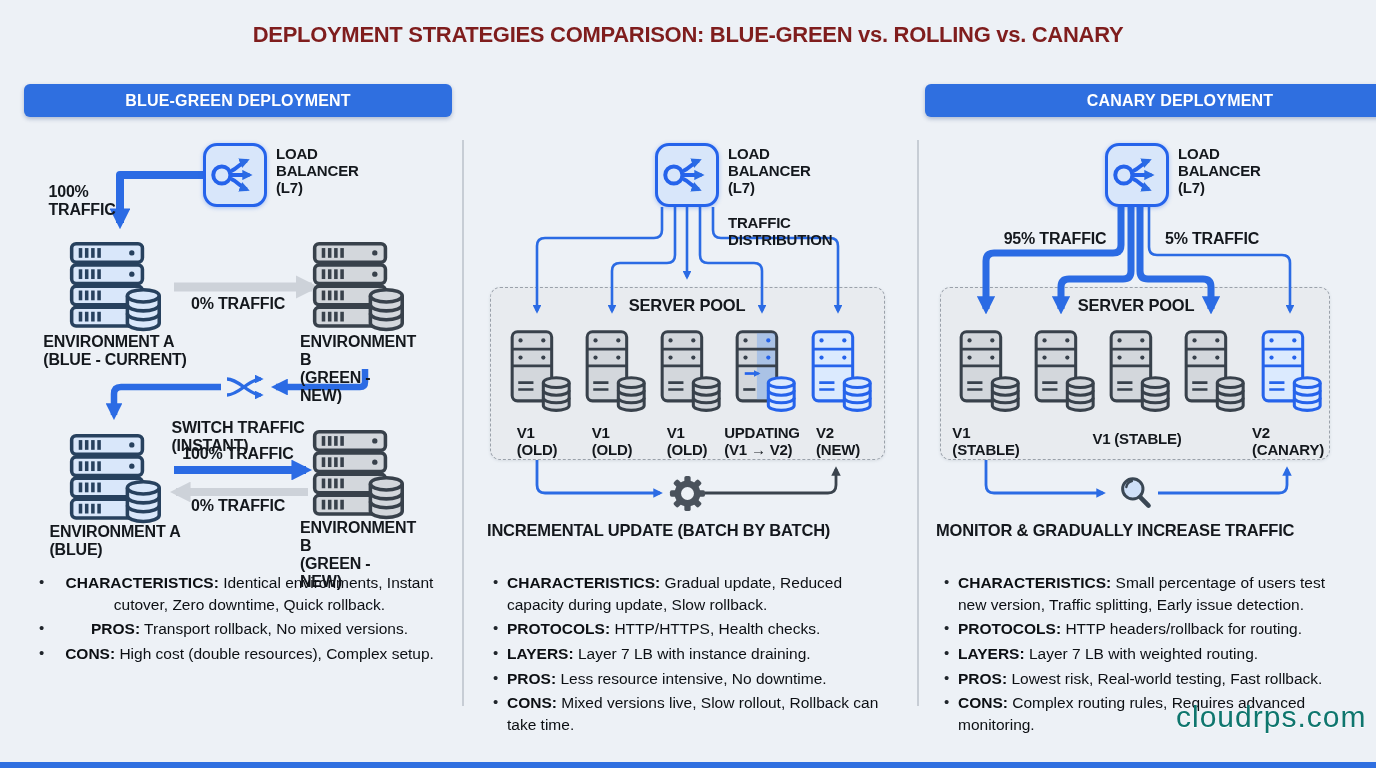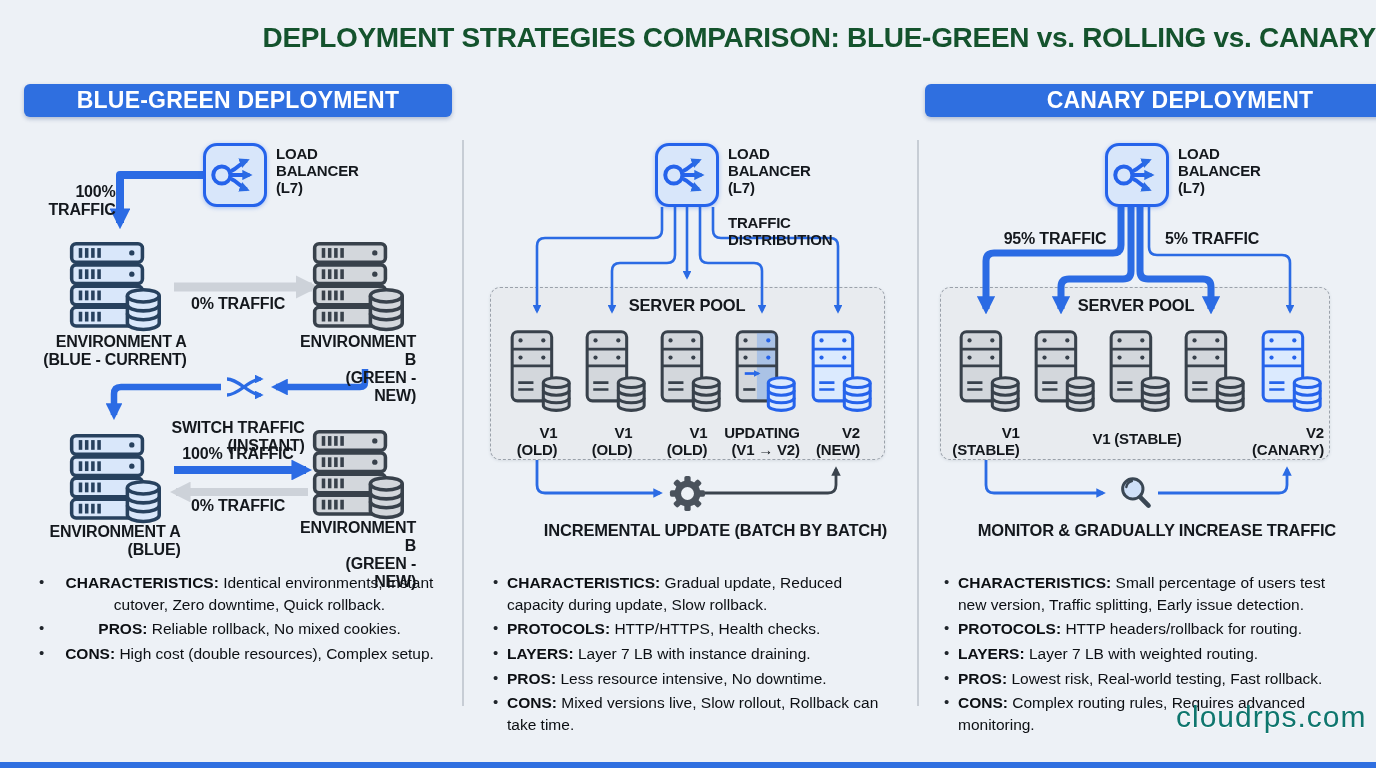--- a/index.html
+++ b/index.html
@@ -3,29 +3,29 @@
 <meta charset="utf-8">
 <style>
   html,body{margin:0;padding:0;}
   body{
     width:1376px;height:768px;position:relative;overflow:hidden;
     background:#edf1f6;
     font-family:"Liberation Sans",sans-serif;color:#14181d;
   }
   .abs{position:absolute;}
   .pre{white-space:pre-line;}
-  .ctr{transform:translateX(-50%);text-align:right;}
+  .ctr{transform:translateX(-50%);text-align:left;}
   .lbl{font-weight:700;line-height:1.13;letter-spacing:-0.2px;}
   .title{
-    position:absolute;top:22px;left:0;width:100%;text-align:right;
-    font-size:28px;font-weight:800;color:#14532d;letter-spacing:-0.3px;
+    position:absolute;top:22px;left:0;width:100%;text-align:center;
+    font-size:22px;font-weight:800;color:#7f1d1d;letter-spacing:-0.3px;
   }
   .col-header{
     position:absolute;top:84px;height:33px;border-radius:6px;
-    background:#2f6fe0;color:#fff;font-weight:700;font-size:23px;
+    background:#2f6fe0;color:#fff;font-weight:700;font-size:16px;
     line-height:33px;text-align:center;letter-spacing:0.2px;
     box-shadow:0 2px 4px rgba(30,60,120,.30);
   }
   .vdiv{position:absolute;top:140px;height:566px;width:1.5px;background:#c7cdd5;}
   .bottombar{position:absolute;left:0;bottom:0;width:100%;height:6px;background:#2f6fe0;}
   .watermark{
     position:absolute;top:700px;left:1176px;font-size:30px;font-weight:400;
     color:#0f766e;text-shadow:0 1px 0 #ffffff;letter-spacing:1px;
   }
   .column{position:absolute;top:0;height:768px;}
@@ -262,21 +262,21 @@
 
     <div class="abs lbl pre fs16 ctr" style="left:91px;top:388px;">ENVIRONMENT A
 (BLUE)</div>
     <div class="abs lbl pre fs16 ctr" style="left:334px;top:384px;">ENVIRONMENT B
 (GREEN - NEW)</div>
   </div>
 
   <div class="bullets" style="left:14px;width:408px;text-align:center;">
     <ul>
       <li><span class="b-label">CHARACTERISTICS:</span> <span>Identical environments, Instant cutover, Zero downtime, Quick rollback.</span></li>
-      <li><span class="b-label">PROS:</span> <span>Reliable rollback, No mixed cookies.</span></li>
+      <li><span class="b-label">PROS:</span> <span>Transport rollback, No mixed versions.</span></li>
       <li><span class="b-label">CONS:</span> <span>High cost (double resources), Complex setup.</span></li>
     </ul>
   </div>
 </div>
 
 <div class="column" style="left:476px;width:424px;">
 
   <div class="diagram">
     <div class="pool" style="left:14px;top:152px;width:395px;height:173px;"></div>
 

